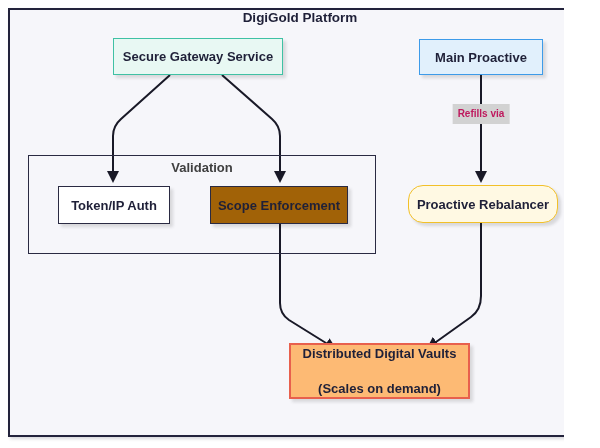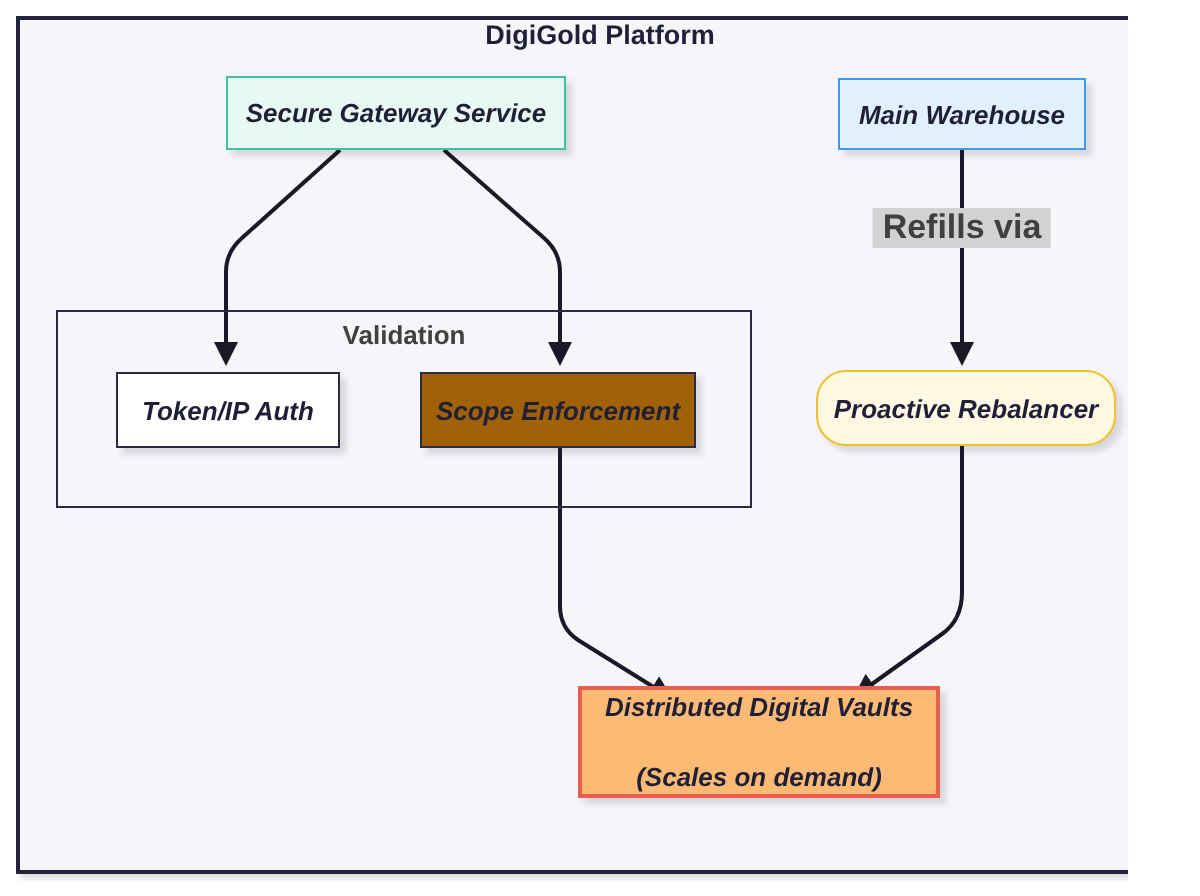--- a/index.html
+++ b/index.html
@@ -17,39 +17,38 @@
     position:absolute;left:0;top:10px;width:600px;text-align:center;
     font-size:13.5px;font-weight:700;color:#1f2038;
   }
   .edge-layer{position:absolute;left:0;top:0;width:600px;height:448px;}
   .edge{stroke:#191927;stroke-width:2;fill:none;}
   .node{
     position:absolute;box-sizing:border-box;display:flex;flex-direction:column;
     align-items:center;justify-content:center;text-align:center;
     font-size:13px;font-weight:600;line-height:17px;
     box-shadow:3px 3px 3px rgba(33,33,33,0.14);
-    font-style:italic;
   }
   .node-gateway{left:113px;top:38px;width:170px;height:37px;background:#e8f8f3;border:1.5px solid #3fc1a4;}
   .node-warehouse{left:419px;top:39px;width:124px;height:36px;background:#e1f0fc;border:1.5px solid #3d9be9;}
   .node-token{left:58px;top:186px;width:112px;height:38px;background:#ffffff;border:1.5px solid #2a2a42;}
   .node-scope{left:210px;top:186px;width:138px;height:38px;background:#a16207;border:1.5px solid #2a2a42;}
   .node-rebalancer{left:408px;top:185px;width:150px;height:38px;background:#fff9e3;border:1.5px solid #f2c029;border-radius:15px;}
   .node-vaults{left:289px;top:343px;width:181px;height:56px;background:#fdba74;border:2px solid #e8604d;justify-content:space-between;}
   .subgraph{
     position:absolute;left:28px;top:155px;width:348px;height:99px;
     border:1.5px solid #2a2a42;box-sizing:border-box;background:transparent;
   }
   .subgraph-title{
     position:absolute;left:0;top:4px;width:100%;text-align:center;
     font-size:13px;font-weight:600;color:#404040;
   }
   .edge-label{
-    position:absolute;background:#d2d2d2;color:#404040;
-    font-size:17px;font-weight:600;line-height:18px;text-align:center;
+    position:absolute;background:#d2d2d2;color:#be185d;
+    font-size:10px;font-weight:600;line-height:18px;text-align:center;
     padding:1px 5px;box-sizing:border-box;
   }
   .label-refills{left:481px;top:104px;transform:translateX(-50%);white-space:nowrap;}
   .label-valid{left:279px;top:286px;transform:translateX(-50%);width:168px;}
 </style>
 </head>
 <body>
 
 <div class="canvas">
   <div class="outer-box"></div>
@@ -71,21 +70,21 @@
 
   <div class="subgraph">
     <div class="subgraph-title">Validation</div>
   </div>
 
   <div class="node node-gateway">
     <span>Secure Gateway Service</span>
   </div>
 
   <div class="node node-warehouse">
-    <span>Main Warehouse</span>
+    <span>Main Proactive</span>
   </div>
 
   <div class="node node-token">
     <span>Token/IP Auth</span>
   </div>
 
   <div class="node node-scope">
     <span>Scope Enforcement</span>
   </div>
 

